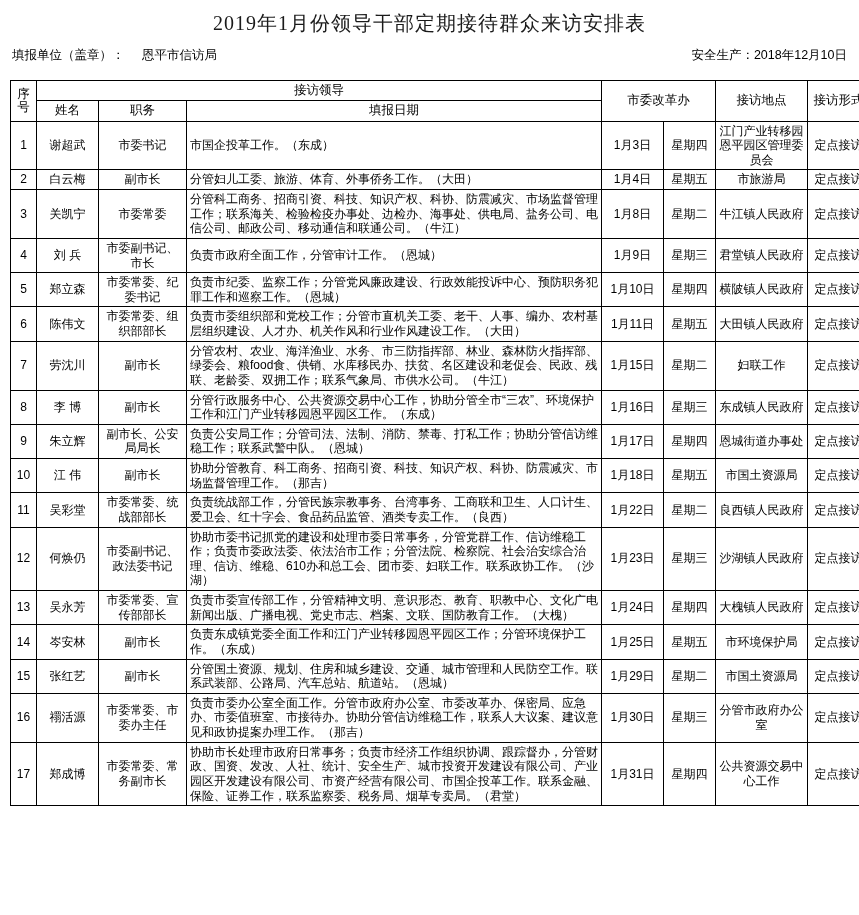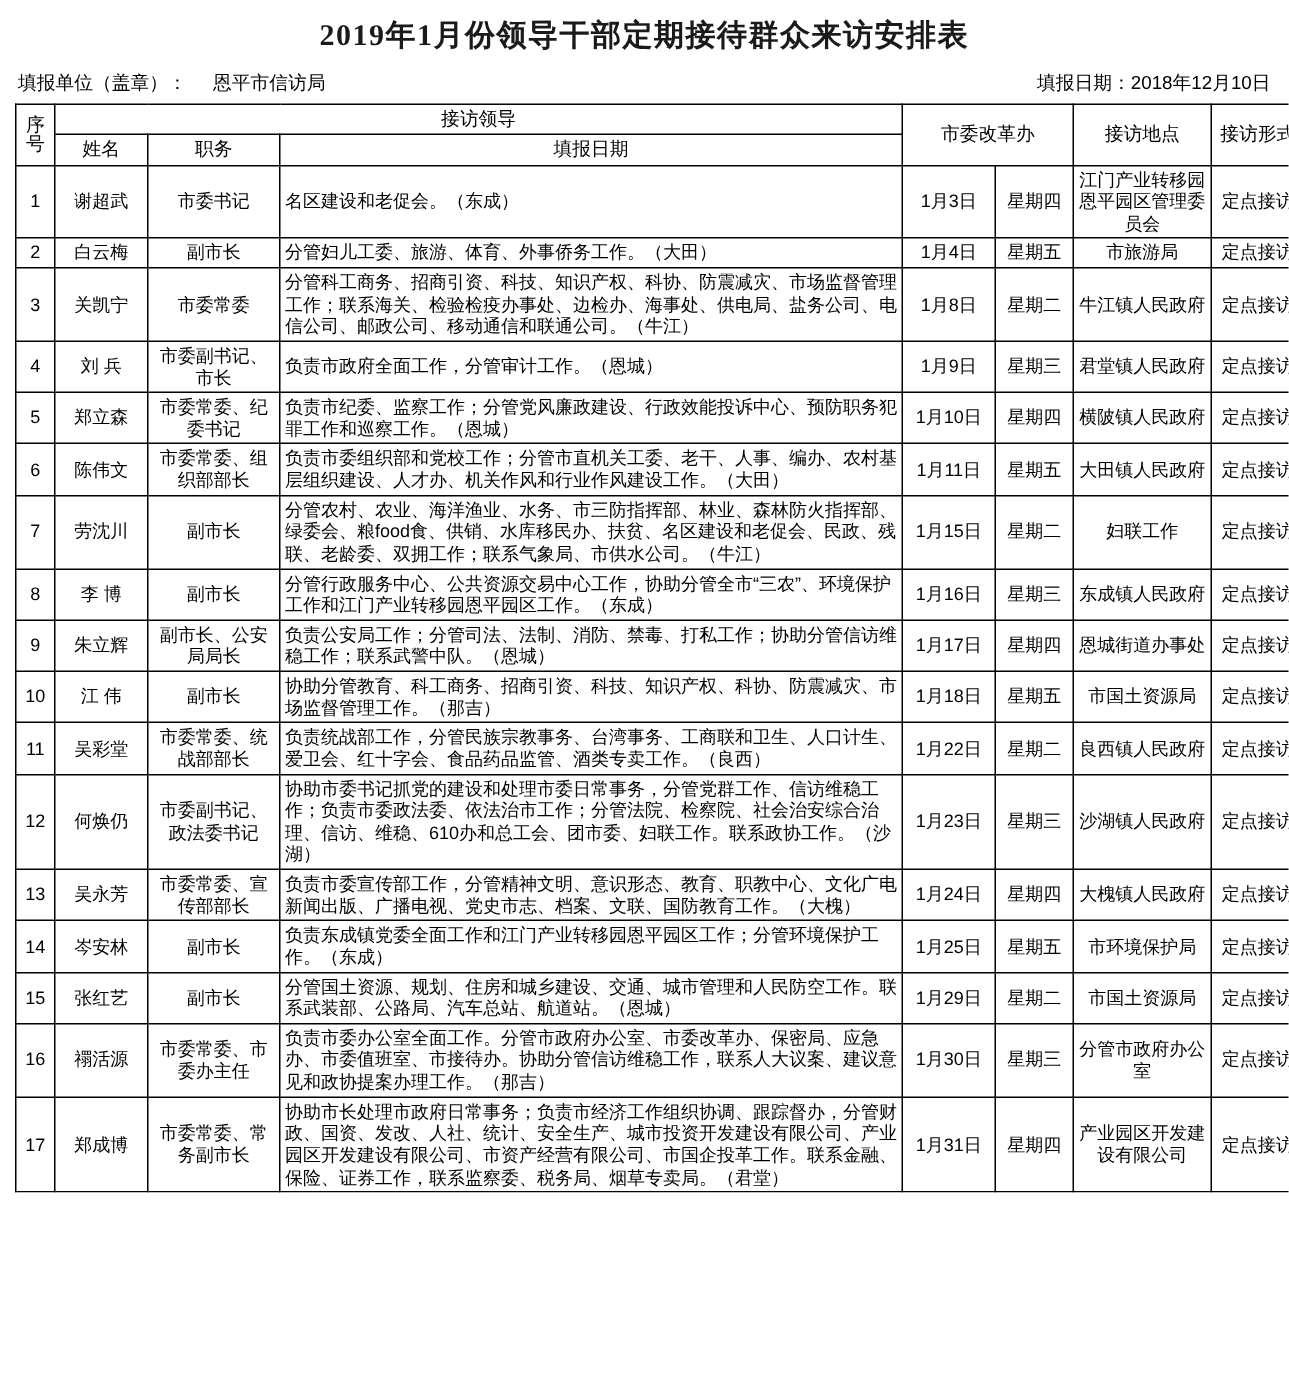--- a/index.html
+++ b/index.html
@@ -7,32 +7,32 @@
     width:859px;
     background:#ffffff;
     font-family:"Liberation Sans","DejaVu Sans",sans-serif;
     color:#000;
     -webkit-font-smoothing:antialiased;
   }
   .page{width:859px;box-sizing:border-box;padding:6px 10px 0 10px;}
   .doc-title{
     text-align:center;
     font-family:"Liberation Serif","DejaVu Serif",serif;
-    font-weight:bold;
+    font-weight:normal;
     font-size:20px;
     letter-spacing:1px;
     color:#1a1a1a;
     margin:4px 0 10px 0;
   }
   .meta-row{
     display:flex;
     justify-content:space-between;
     align-items:flex-end;
     font-size:12.5px;
-    margin:0 2px 5px 2px;
+    margin:0 2px 16px 2px;
   }
   table.sheet{
     border-collapse:collapse;
     width:839px;
     table-layout:fixed;
     font-size:12px;
   }
   table.sheet td, table.sheet th{
     border:1px solid #000;
     padding:2px 3px;
@@ -59,21 +59,21 @@
 <div class="page">
 
   <div class="doc-title">2019年1月份领导干部定期接待群众来访安排表</div>
 
   <div class="meta-row">
     <div>
       <span>填报单位（盖章）：</span>
       <span style="margin-left:14px;">恩平市信访局</span>
     </div>
     <div>
-      <span>填报日期：</span><span>2018年12月10日</span>
+      <span>安全生产：</span><span>2018年12月10日</span>
     </div>
   </div>
 
   <table class="sheet">
     <colgroup>
       <col class="c-idx">
         <col class="c-name">
         <col class="c-post">
         <col class="c-duty">
       <col class="c-time">
@@ -91,21 +91,21 @@
       </tr>
       <tr class="hdr">
         <td>姓名</td>
         <td>职务</td>
         <td>填报日期</td>
       </tr>
     <tr>
           <td class="idx">1</td>
           <td class="ctr">谢超武</td>
           <td class="ctr">市委书记</td>
-          <td class="duty">名区建设和老促会。（东成）</td>
+          <td class="duty">市国企投革工作。（东成）</td>
           <td class="ctr">1月3日</td>
           <td class="ctr">星期四</td>
           <td class="ctr">江门产业转移园恩平园区管理委员会</td>
           <td class="ctr">定点接访</td>
         </tr>
         <tr>
           <td class="idx">2</td>
           <td class="ctr">白云梅</td>
           <td class="ctr">副市长</td>
           <td class="duty">分管妇儿工委、旅游、体育、外事侨务工作。（大田）</td>
@@ -254,19 +254,19 @@
           <td class="ctr">分管市政府办公室</td>
           <td class="ctr">定点接访</td>
         </tr>
         <tr>
           <td class="idx">17</td>
           <td class="ctr">郑成博</td>
           <td class="ctr">市委常委、常务副市长</td>
           <td class="duty">协助市长处理市政府日常事务；负责市经济工作组织协调、跟踪督办，分管财政、国资、发改、人社、统计、安全生产、城市投资开发建设有限公司、产业园区开发建设有限公司、市资产经营有限公司、市国企投革工作。联系金融、保险、证券工作，联系监察委、税务局、烟草专卖局。（君堂）</td>
           <td class="ctr">1月31日</td>
           <td class="ctr">星期四</td>
-          <td class="ctr">产业园区开发建设有限公司</td>
+          <td class="ctr">公共资源交易中心工作</td>
           <td class="ctr">定点接访</td>
         </tr>
       </tbody>
   </table>
 
 </div>
 
 </body></html>

